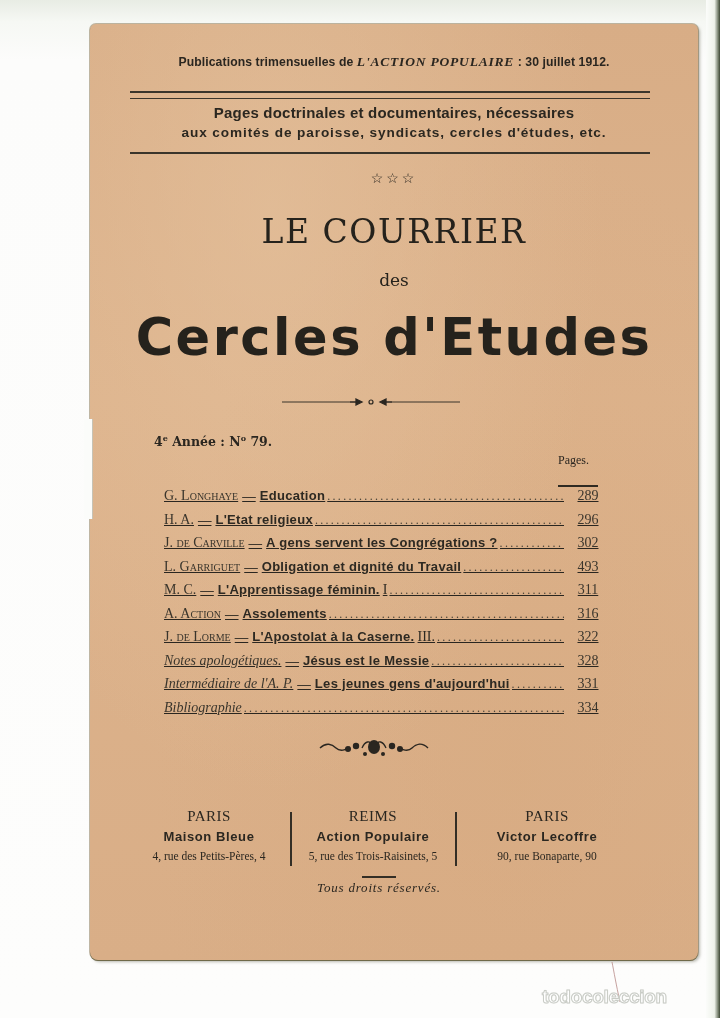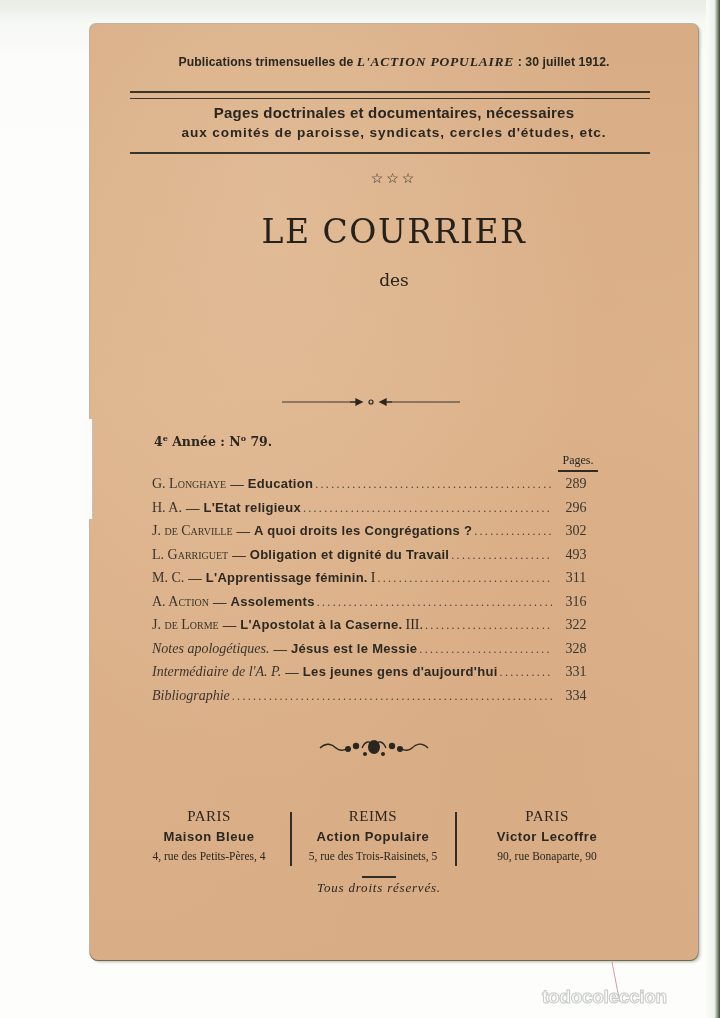--- a/index.html
+++ b/index.html
@@ -129,29 +129,28 @@
       font-family: "DejaVu Serif", serif;
       font-weight: bold;
       font-size: 12.5px;
       color: #2a2620;
     }
     .issue sup { font-size: 8px; }
     .pages-head {
       position: absolute;
       left: 468px; width: 40px; top: 429px;
       font-size: 12px;
-      text-align: center;
-      padding-bottom: 2px;
+      padding-bottom: 17px;
       border-bottom: 2px solid #2f2a22;
     }
     .toc {
       position: absolute;
       left: 62px; top: 452px;
       width: 442px;
-      margin: 0; padding: 0; list-style: none;
+      margin: 12px; padding: 0; list-style: none; text-decoration: underline;
     }
     .toc li {
       display: flex;
       align-items: baseline;
       height: 23.5px;
       white-space: nowrap;
       font-size: 13.5px;
       color: #2d2922;
     }
     .toc .author {
@@ -288,20 +287,21 @@
   <div class="subhead">
     <div class="l1">Pages doctrinales et documentaires, nécessaires</div>
     <div class="l2">aux comités de paroisse, syndicats, cercles d'études, etc.</div>
   </div>
   <div class="rule-single"></div>
 
   <div class="stars">☆☆☆</div>
 
   <div class="title1">LE COURRIER</div>
   <div class="title-des">des</div>
+  <div class="title2">Cercles d'Etudes</div>
 
   <svg class="flourish" viewBox="0 0 178 14">
     <line x1="0" y1="7" x2="68" y2="7" stroke="#3a352b" stroke-width="1"></line>
     <line x1="110" y1="7" x2="178" y2="7" stroke="#3a352b" stroke-width="1"></line>
     <path d="M68 7 L78 7 M74 4 L80 7 L74 10 Z" stroke="#2a2620" stroke-width="1.3" fill="#2a2620"></path>
     <circle cx="89" cy="7" r="2" fill="none" stroke="#2a2620" stroke-width="1.2"></circle>
     <path d="M110 7 L100 7 M104 4 L98 7 L104 10 Z" stroke="#2a2620" stroke-width="1.3" fill="#2a2620"></path>
   </svg>
 
   <div class="issue">
@@ -321,21 +321,21 @@
     <li>
       <span class="author">H. A.</span>
       <span class="dash">—</span>
       <span class="work">L'Etat religieux</span>
       <span class="dots"></span>
       <span class="page">296</span>
     </li>
     <li>
       <span class="author">J. de Carville</span>
       <span class="dash">—</span>
-      <span class="work">A quoi droits les Congrégations ?</span>
+      <span class="work">A gens servent les Congrégations ?</span>
       <span class="dots"></span>
       <span class="page">302</span>
     </li>
     <li>
       <span class="author">L. Garriguet</span>
       <span class="dash">—</span>
       <span class="work">Obligation et dignité du Travail</span>
       <span class="dots"></span>
       <span class="page">493</span>
     </li>

